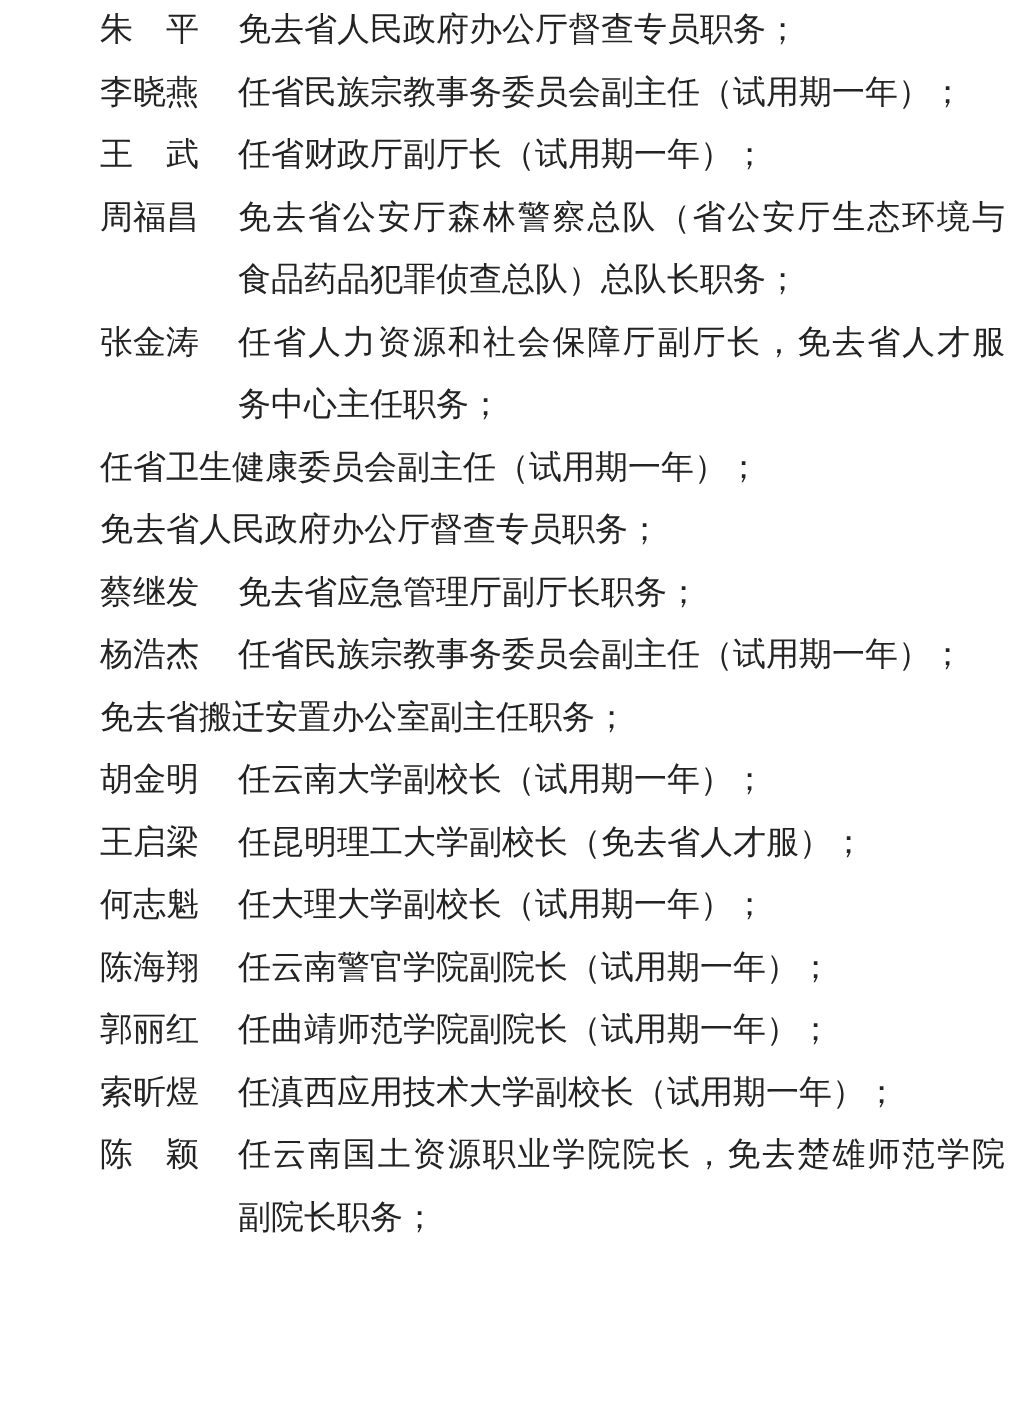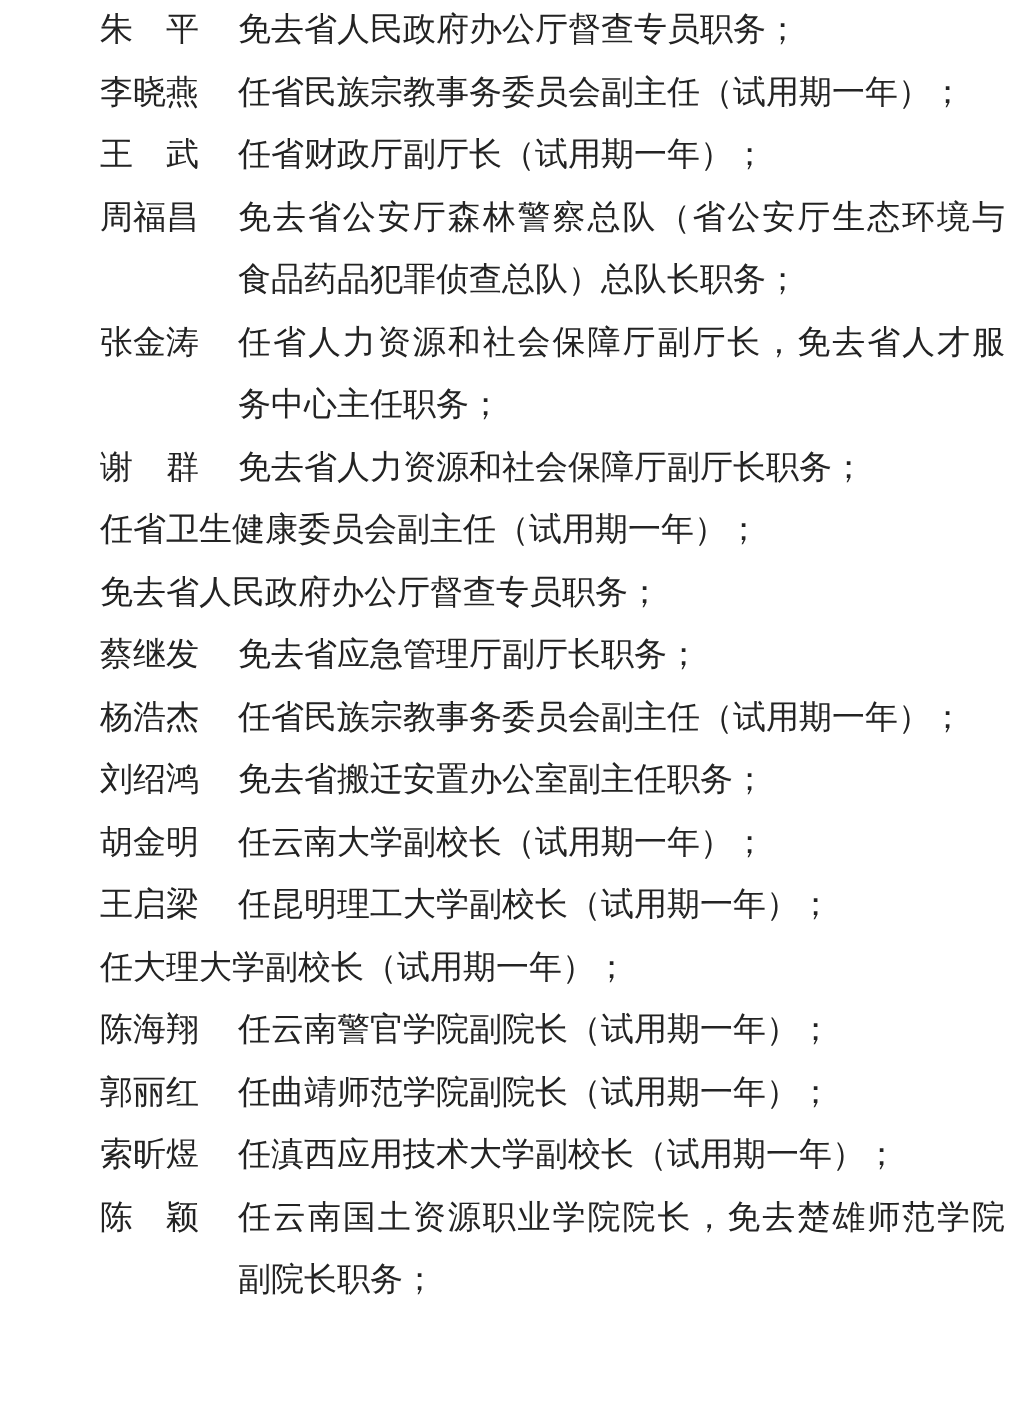--- a/index.html
+++ b/index.html
@@ -82,26 +82,20 @@
   </div>
 
   <div class="row">
     <div class="name">张金涛</div>
     <div class="desc">
       <div class="line fill">任省人力资源和社会保障厅副厅长，免去省人才服</div>
       <div class="line">务中心主任职务；</div>
     </div>
   </div>
 
-  <div class="row">
-    <div class="name">谢群</div>
-    <div class="desc">
-      <div class="line">免去省人力资源和社会保障厅副厅长职务；</div>
-    </div>
-  </div>
 
 
   <div class="row">
     <div class="desc">
       <div class="line">任省卫生健康委员会副主任（试用期一年）；</div>
     </div>
   </div>
 
   <div class="row">
     <div class="desc">
@@ -118,41 +112,41 @@
 
   <div class="row">
     <div class="name">杨浩杰</div>
     <div class="desc">
       <div class="line">任省民族宗教事务委员会副主任（试用期一年）；</div>
     </div>
   </div>
 
 
   <div class="row">
-    <div class="name">刘绍鸿</div>
     <div class="desc">
       <div class="line">免去省搬迁安置办公室副主任职务；</div>
     </div>
   </div>
 
   <div class="row">
     <div class="name">胡金明</div>
     <div class="desc">
       <div class="line">任云南大学副校长（试用期一年）；</div>
     </div>
   </div>
 
   <div class="row">
     <div class="name">王启梁</div>
     <div class="desc">
-      <div class="line">任昆明理工大学副校长（试用期一年）；</div>
+      <div class="line">任昆明理工大学副校长（免去省人才服）；</div>
     </div>
   </div>
 
   <div class="row">
+    <div class="name">何志魁</div>
     <div class="desc">
       <div class="line">任大理大学副校长（试用期一年）；</div>
     </div>
   </div>
 
   <div class="row">
     <div class="name">陈海翔</div>
     <div class="desc">
       <div class="line">任云南警官学院副院长（试用期一年）；</div>
     </div>

